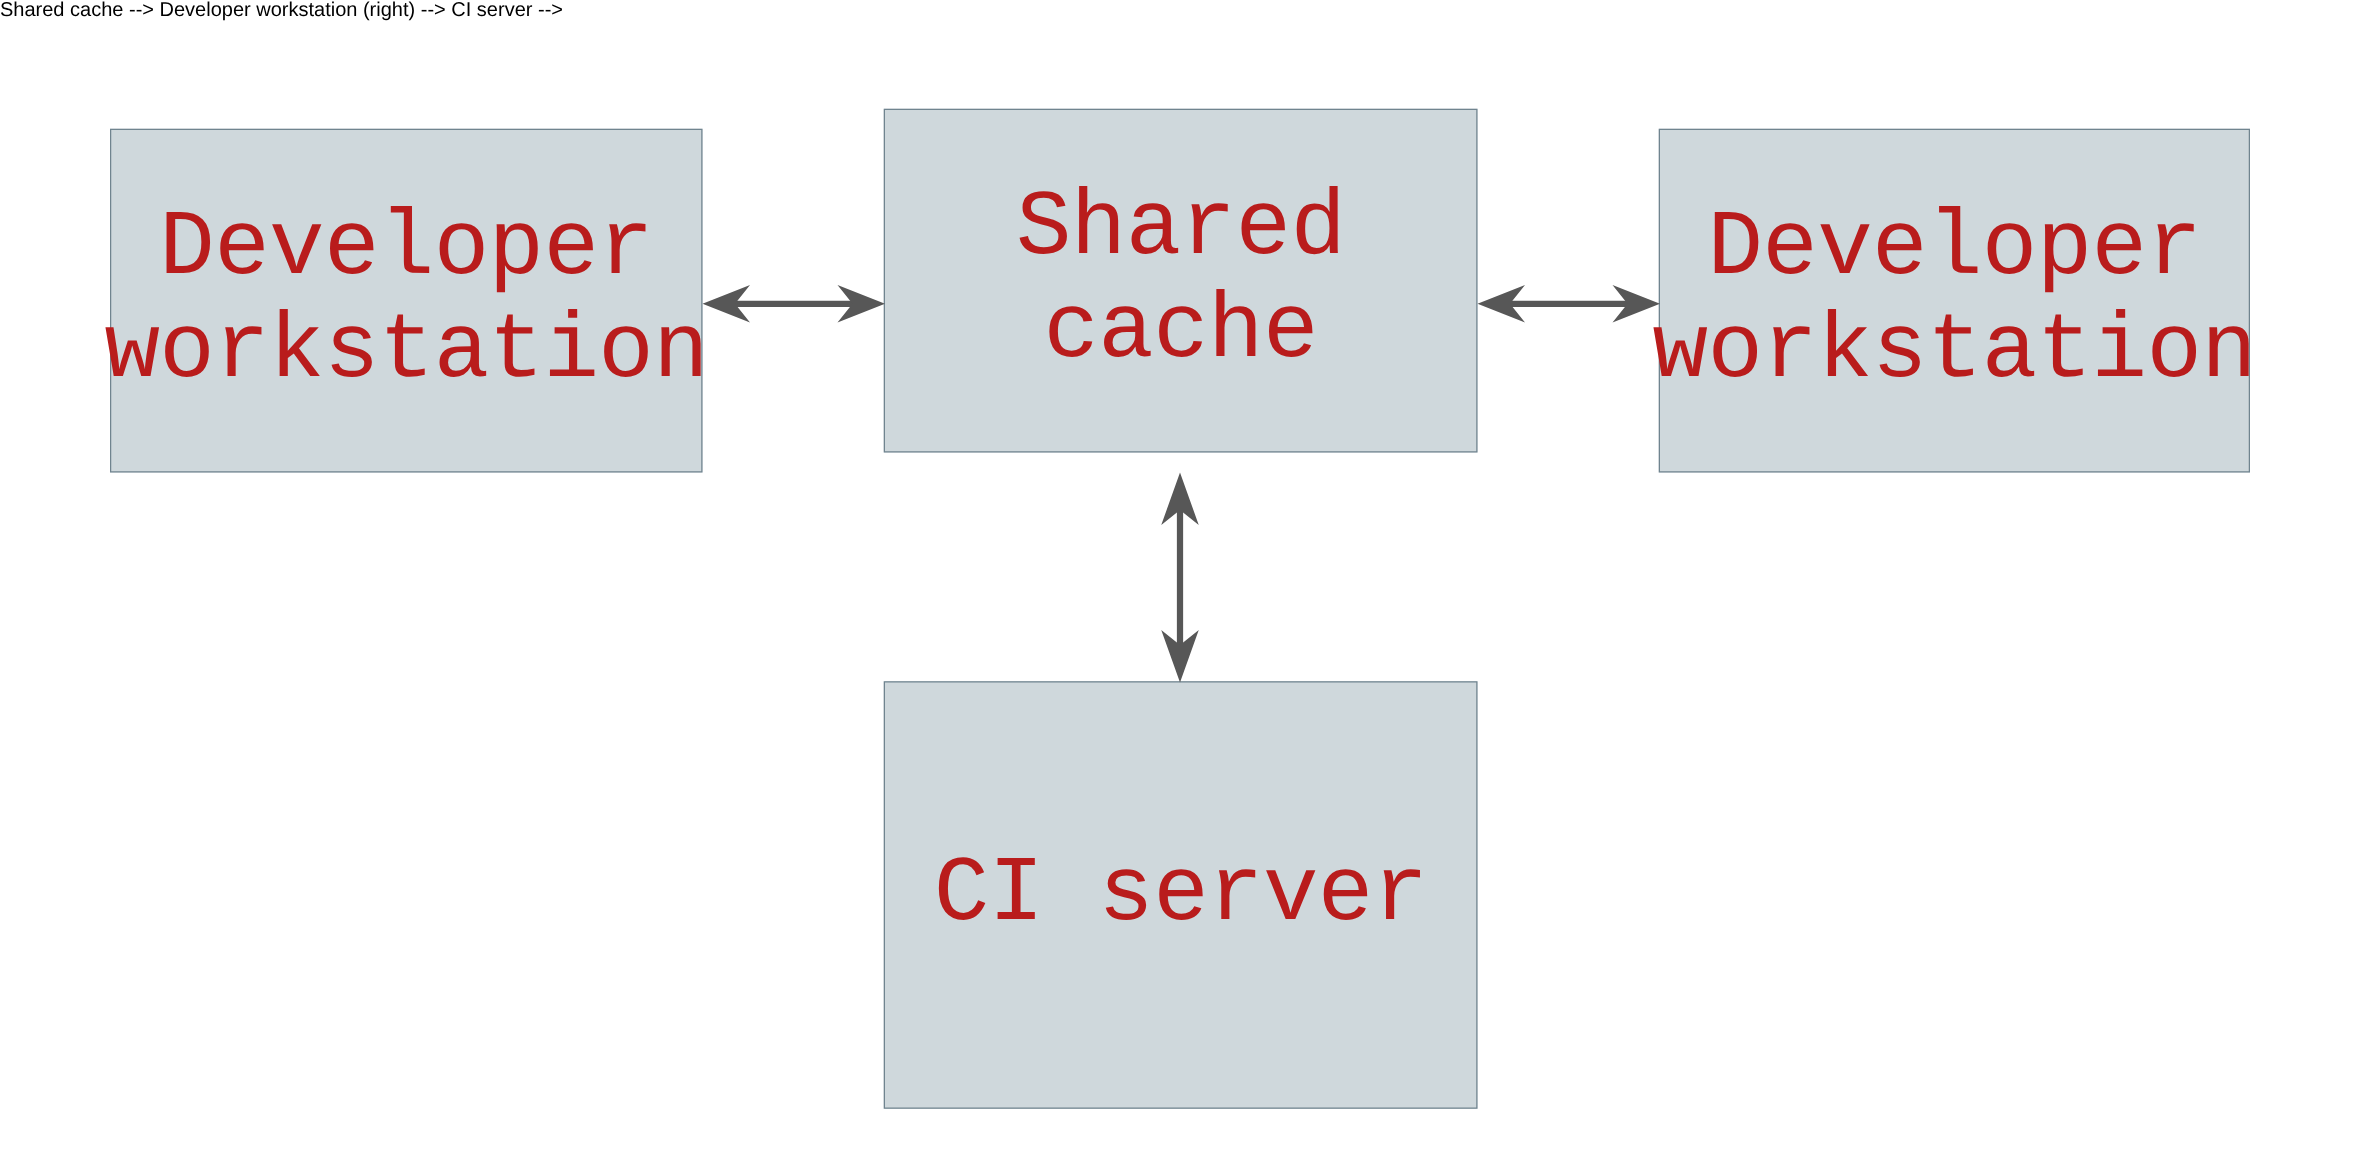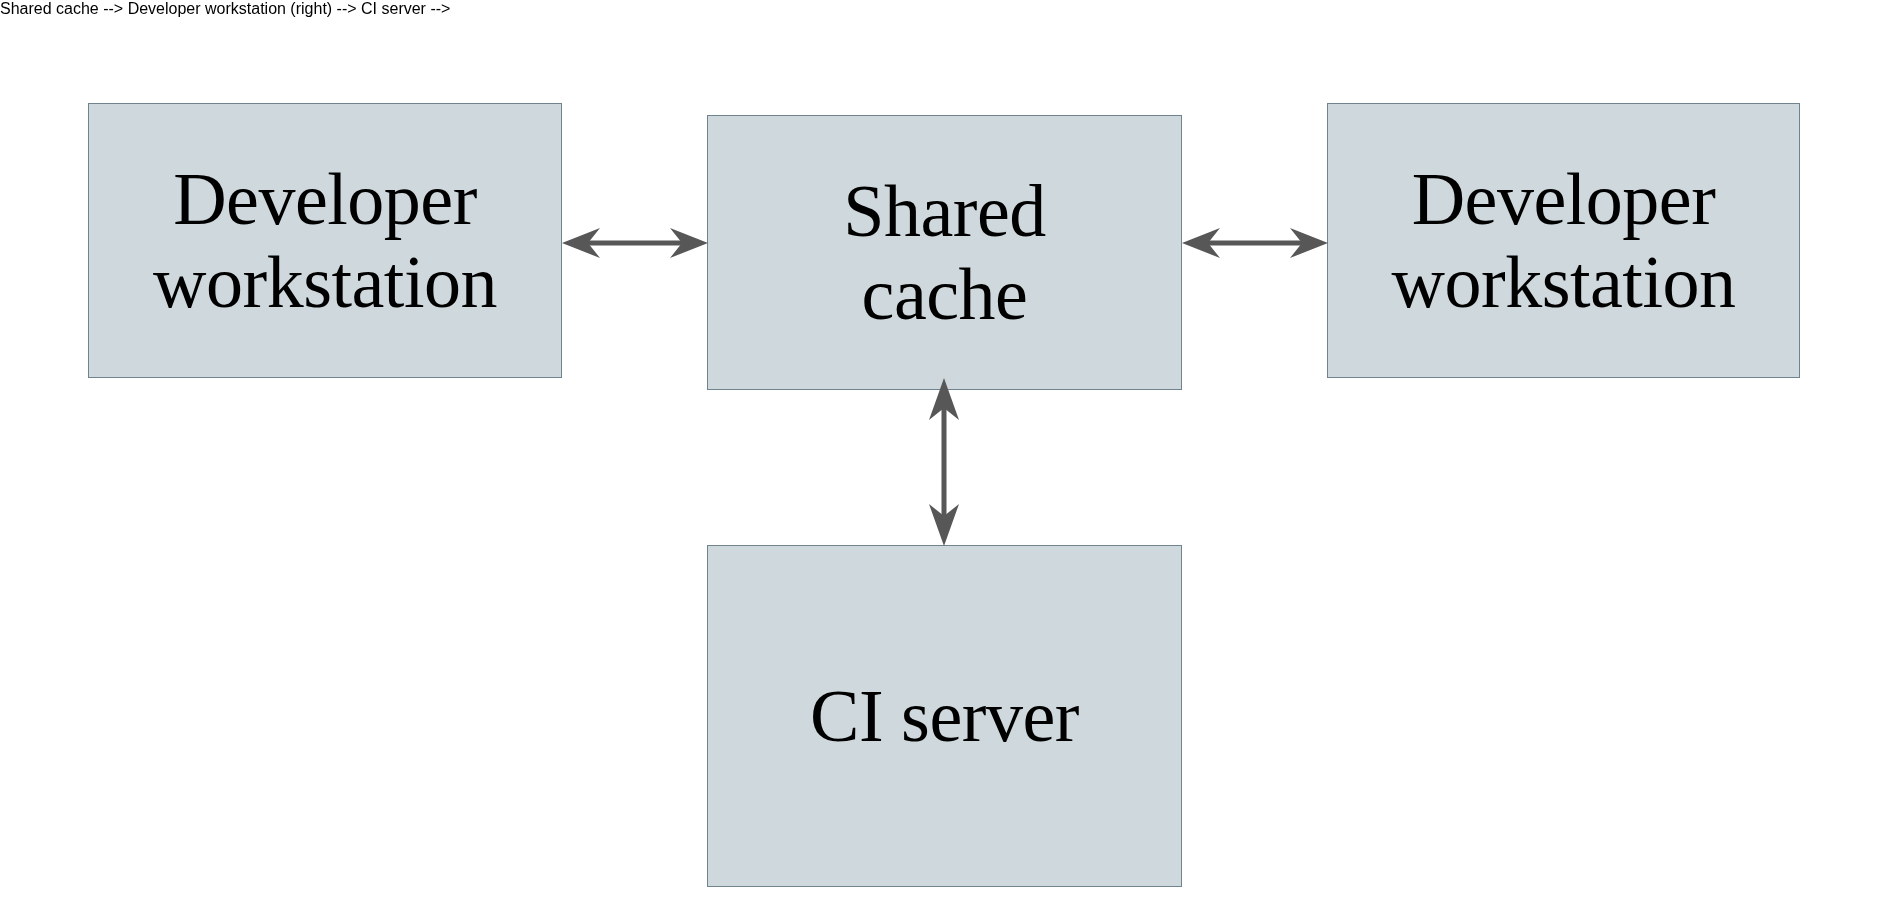--- a/index.html
+++ b/index.html
@@ -25,33 +25,33 @@
     box-sizing: border-box;
     background: #cfd8dc;
     border: 1.6px solid #70848f;
     display: flex;
     align-items: center;
     justify-content: center;
     text-align: center;
   }
 
   .node-label {
-    font-family: Liberation Serif, serif;
+    font-family: Liberation Mono, monospace;
     font-size: 74px;
     font-weight: 400;
     line-height: 1.12;
-    color: #000000;
+    color: #b91c1c;
     letter-spacing: -0.5px;
     white-space: pre-line;
     padding: 0 6px;
   }
 
   
   #node-dev-left   { left: 88px;   top: 103px; width: 474px; height: 275px; }
-  #node-shared     { left: 707px;  top: 115px; width: 475px; height: 275px; }
+  #node-shared     { left: 707px;  top: 87px; width: 475px; height: 275px; }
   #node-dev-right  { left: 1327px; top: 103px; width: 473px; height: 275px; }
   #node-ci         { left: 707px;  top: 545px; width: 475px; height: 342px; }
 
   
   .connector {
     position: absolute;
     overflow: visible;
   }
   #conn-left-shared   { left: 556px; top: 216px; width: 158px; height: 54px; }
   #conn-shared-right  { left: 1176px; top: 216px; width: 158px; height: 54px; }

